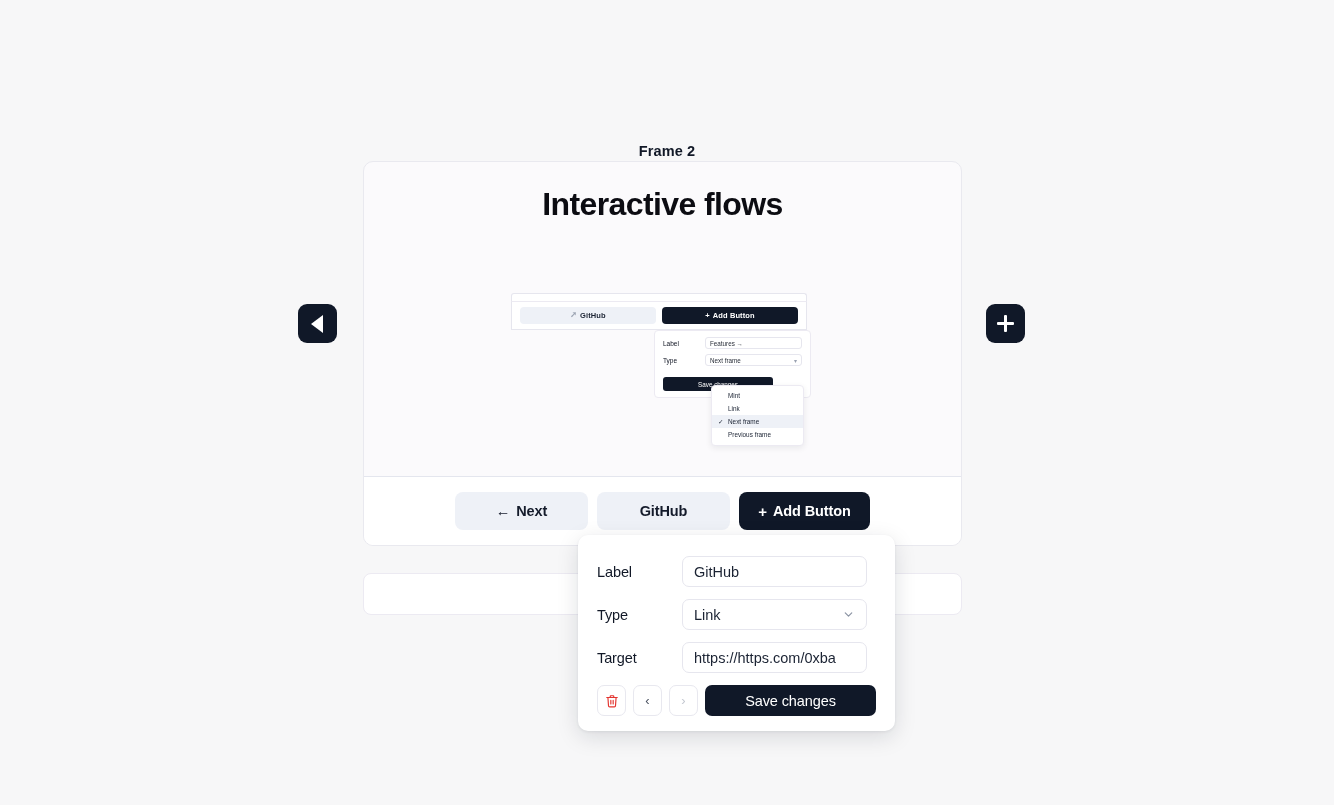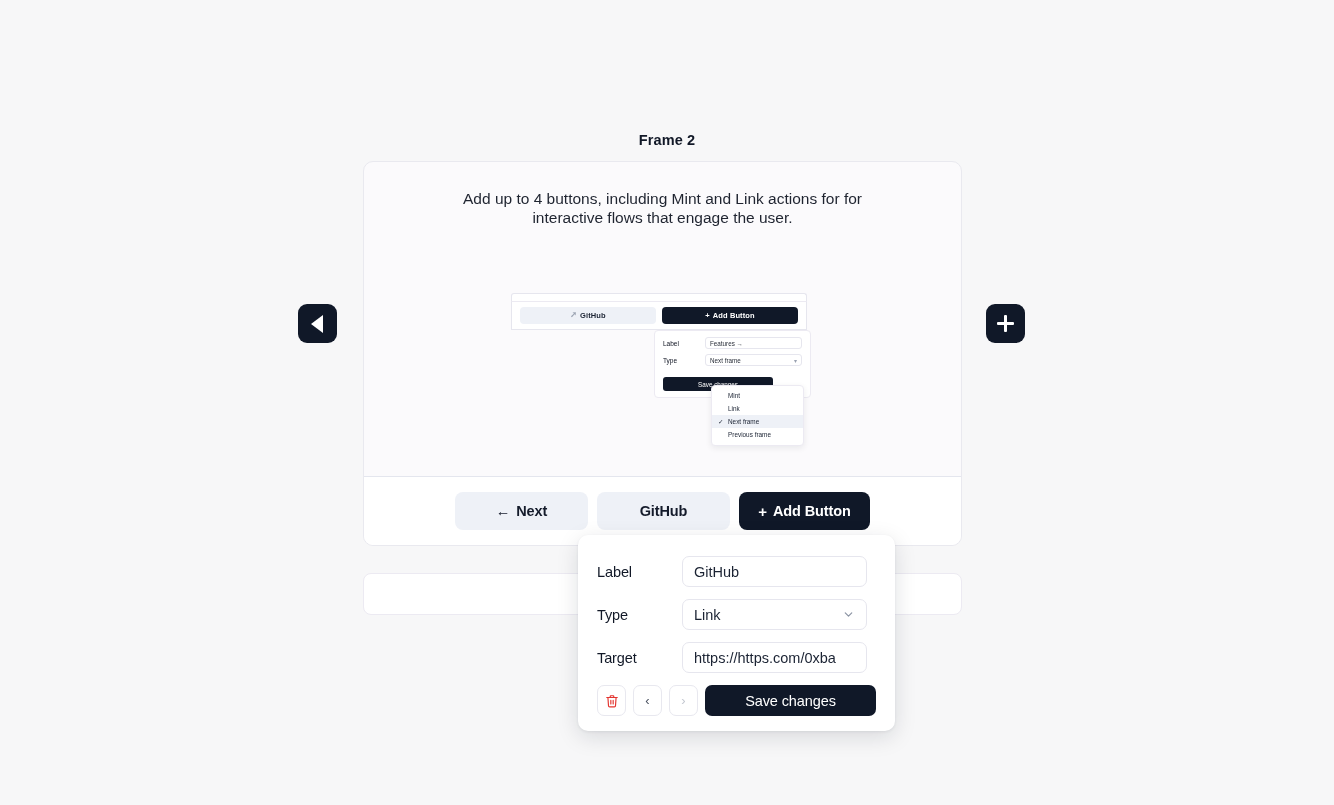--- a/index.html
+++ b/index.html
@@ -9,21 +9,21 @@
     width: 1334px; height: 805px;
     background: #f7f7f8;
     font-family: "Liberation Sans", sans-serif;
     -webkit-font-smoothing: antialiased;
     overflow: hidden;
   }
   .stage { position: relative; width: 1334px; height: 805px; }
 
   
   .frame-title {
-    position: absolute; top: 132px; left: 0; width: 1334px;
+    position: absolute; top: 143px; left: 0; width: 1334px;
     text-align: center;
     font-size: 14.5px; font-weight: 700; color: #111827;
     letter-spacing: .1px;
   }
 
   
   .main-card {
     position: absolute; left: 363px; top: 161px;
     width: 599px; height: 385px;
     background: #fbfafc;
@@ -245,21 +245,21 @@
 </head>
 <body>
 
 <div class="stage">
 
   <div class="frame-title">Frame 2</div>
 
   <div class="main-card">
 
     <div class="card-body">
-      <p class="hero-sub">Add up to 4 buttons, including Mint and Link actions for for interactive flows that engage the user.</p>
+      <h1 class="hero-title">Interactive flows</h1>
 
       <div class="preview">
         <div class="pv-strip"></div>
 
         <div class="pv-bar">
           <div class="pv-btn ghost">
             <span class="pv-cursor">➚</span>
             <span>GitHub</span>
           </div>
           <div class="pv-btn dark">

